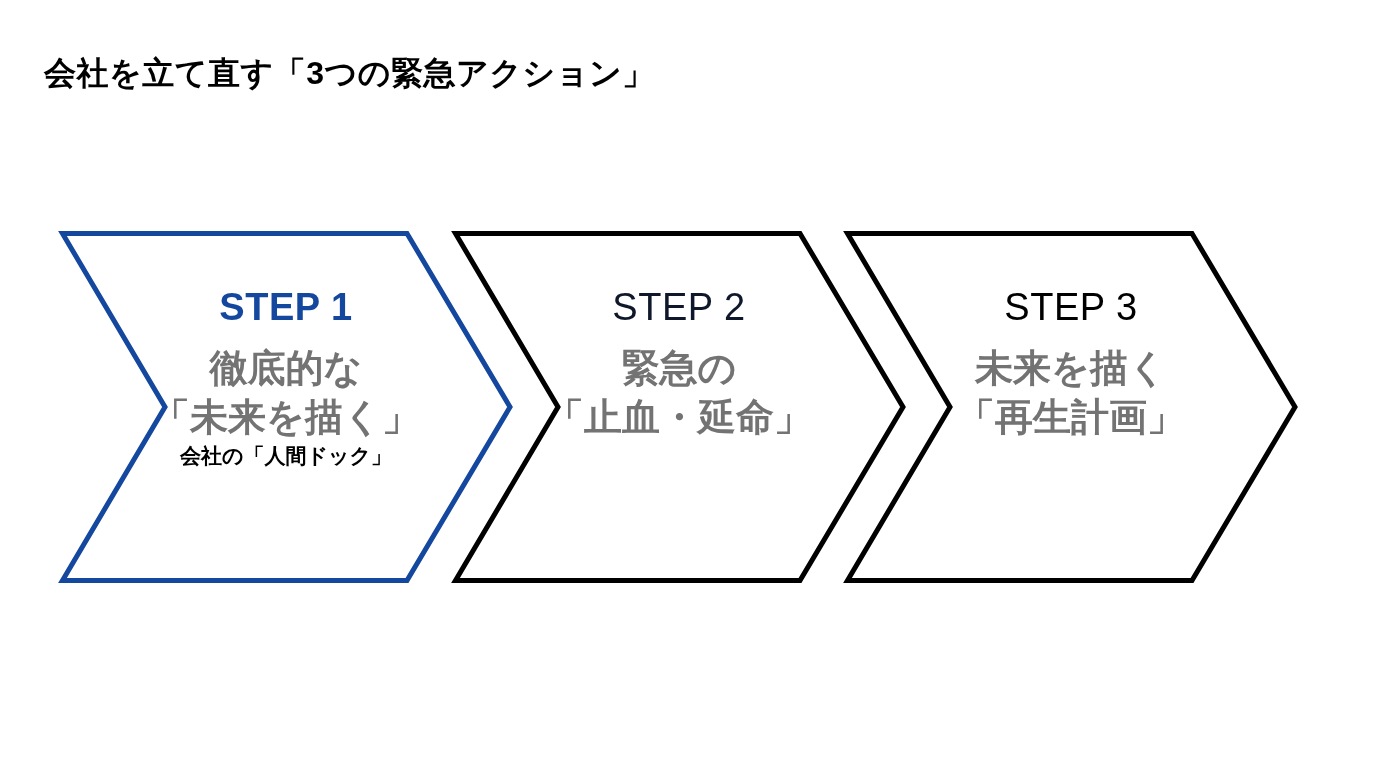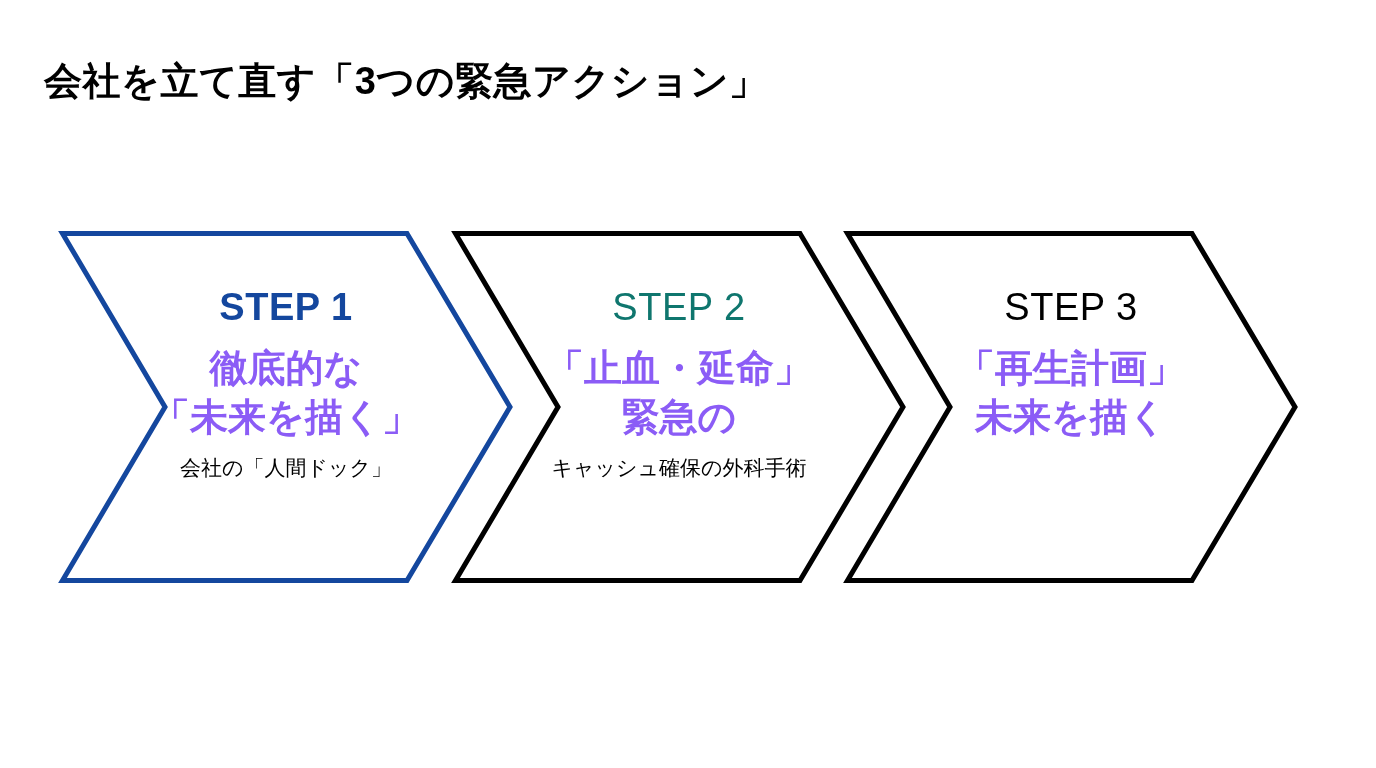--- a/index.html
+++ b/index.html
@@ -22,21 +22,21 @@
     width: 1376px;
     height: 768px;
     background: #ffffff;
   }
 
   
   #slide-title {
     position: absolute;
     left: 44px;
     top: 34px;
-    font-size: 38px;
+    font-size: 32px;
     font-weight: 700;
     letter-spacing: 0.5px;
     line-height: 1.18;
     color: #000000;
     white-space: nowrap;
   }
 
   
   #chevron-flow {
     position: absolute;
@@ -92,28 +92,28 @@
     color: #14479E;
     font-weight: 700;
   }
 
   .step-headline {
     font-size: 38px;
     font-weight: 700;
     line-height: 1.28;
     letter-spacing: 0px;
     text-align: center;
-    color: #8b5cf6;
+    color: #737373;
   }
   .step-headline .hl-line { display: block; }
 
   .step-caption {
-    margin-top: 14px;
+    margin-top: 2px;
     font-size: 21px;
-    font-weight: 400;
+    font-weight: 700;
     line-height: 1.2;
     letter-spacing: 0px;
     text-align: center;
     color: #000000;
   }
 </style>
 </head>
 <body>
 
 <div id="slide">
@@ -134,36 +134,35 @@
         </div>
         <div class="step-caption">会社の「人間ドック」</div>
       </div>
     </div>
 
     <div class="chevron-step" id="chevron-step-2">
       <svg class="chevron-svg" viewBox="0 0 462 362" xmlns="http://www.w3.org/2000/svg">
         <polygon points="7.5,7.5 352,7.5 455,181 352,354.5 7.5,354.5 110,181" fill="#FFFFFF" stroke="#000000" stroke-width="5" stroke-linejoin="miter"></polygon>
       </svg>
       <div class="chevron-text">
-        <div class="step-label" style="color: #0f766e; text-align: right;">STEP 2</div>
+        <div class="step-label" style="color: #0f172a; text-align: right;">STEP 2</div>
         <div class="step-headline">
+          <span class="hl-line">緊急の</span>
           <span class="hl-line">「止血・延命」</span>
-          <span class="hl-line">緊急の</span>
         </div>
-        <div class="step-caption">キャッシュ確保の外科手術</div>
       </div>
     </div>
 
     <div class="chevron-step" id="chevron-step-3">
       <svg class="chevron-svg" viewBox="0 0 462 362" xmlns="http://www.w3.org/2000/svg">
         <polygon points="7.5,7.5 352,7.5 455,181 352,354.5 7.5,354.5 110,181" fill="#FFFFFF" stroke="#000000" stroke-width="5" stroke-linejoin="miter"></polygon>
       </svg>
       <div class="chevron-text">
         <div class="step-label" style="color: rgb(0, 0, 0); text-align: right;">STEP 3</div>
         <div class="step-headline">
+          <span class="hl-line">未来を描く</span>
           <span class="hl-line">「再生計画」</span>
-          <span class="hl-line">未来を描く</span>
         </div>
       </div>
     </div>
 
   </div>
 </div>
 
 </body></html>

